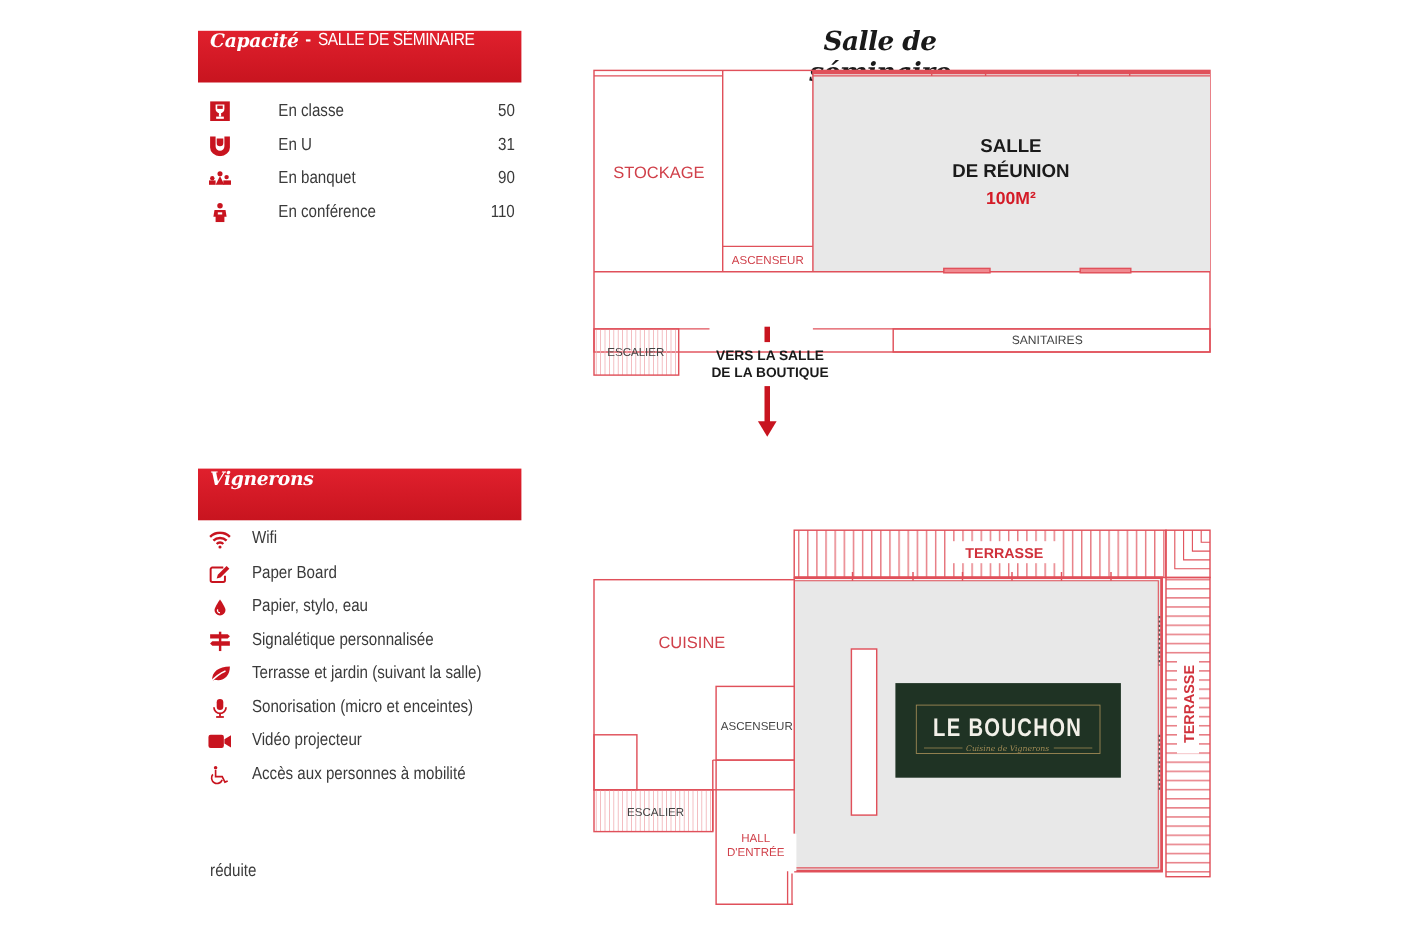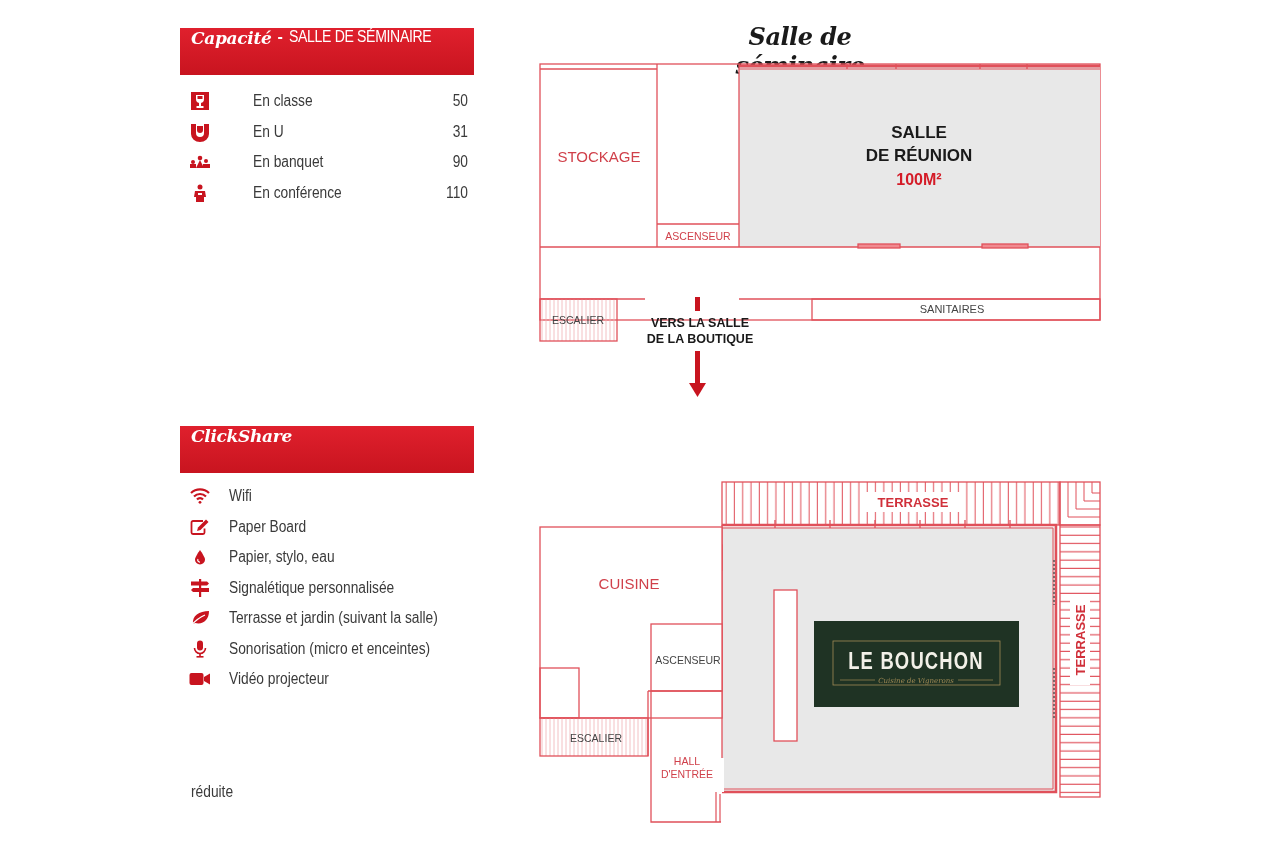--- a/index.html
+++ b/index.html
@@ -18,21 +18,21 @@
   .panel-header .dash { font-size: 16px; margin: 0 6px; font-weight: bold; }
   .panel-header .caps { font-family: "Liberation Sans Narrow", "Liberation Sans", sans-serif; font-size: 16px; letter-spacing: -0.4px; transform: scaleX(0.88); transform-origin: left center; display: inline-block; }
 
   .cap-list { position: absolute; left: 188px; top: 86px; width: 280px; }
   .cap-row { display: flex; align-items: center; height: 30.5px; gap: 24px; }
   .cap-row .ic { width: 24px; height: 20px; display: flex; align-items: center; justify-content: center; }
   .cap-row .lbl { margin-left: 17px; font-size: 16px; color: #3a3a3a; flex: 1; transform: scaleX(0.86); transform-origin: left center; white-space: nowrap; }
   .cap-row .val { font-size: 16px; color: #3a3a3a; width: 40px; text-align: right; transform: scaleX(0.86); transform-origin: right center; }
 
   .eq-list { position: absolute; left: 188px; top: 481px; width: 300px; }
-  .eq-row { display: flex; align-items: center; height: 30.5px; }
+  .eq-row { display: flex; height: 30.5px; }
   .eq-row .ic { width: 24px; height: 20px; display: flex; align-items: center; justify-content: center; }
   .eq-row .lbl { margin-left: 17px; font-size: 16px; color: #3a3a3a; transform: scaleX(0.86); transform-origin: left center; white-space: nowrap; }
   .eq-cont { position: absolute; left: 191px; top: 783px; font-size: 16px; color: #3a3a3a; transform: scaleX(0.86); transform-origin: left center; }
 
   .plan-title {
     position: absolute; left: 690px; top: 22px; width: 220px; text-align: center;
     font-family: "DejaVu Serif", serif; font-style: italic; font-weight: bold; font-size: 24px; color: #1a1a1a;
     letter-spacing: -0.5px;
   }
   svg.plan { position: absolute; left: 0; top: 0; }
@@ -93,21 +93,21 @@
           <rect x="3" y="12" width="8" height="6" fill="#c8141f"></rect>
           <rect x="5" y="9" width="4" height="2" fill="#fff"></rect>
         </svg>
     </span>
     <span class="lbl">En conférence</span>
     <span class="val">110</span>
   </div>
 </div>
 
 <div class="panel-header" style="top:426px;">
-  <span class="script">ClickShare</span>
+  <span class="script">Vignerons</span>
 </div>
 
 <div class="eq-list">
   <div class="eq-row">
     <span class="ic">
       <svg width="20" height="16" viewBox="0 0 20 16">
           <path d="M1 5 a13 13 0 0 1 18 0" stroke="#c8141f" stroke-width="2.2" fill="none"></path>
           <path d="M4 8.5 a8.5 8.5 0 0 1 12 0" stroke="#c8141f" stroke-width="2.2" fill="none"></path>
           <path d="M7 11.5 a4 4 0 0 1 6 0" stroke="#c8141f" stroke-width="2.2" fill="none"></path>
           <circle cx="10" cy="14.3" r="1.4" fill="#c8141f"></circle>
@@ -164,20 +164,30 @@
     <span class="lbl">Sonorisation (micro et enceintes)</span>
   </div>
   <div class="eq-row">
     <span class="ic">
       <svg width="22" height="14" viewBox="0 0 22 14">
           <rect x="0.5" y="1" width="14" height="12" rx="2" fill="#c8141f"></rect>
           <path d="M15 5 l6 -3.5 v11 l-6 -3.5z" fill="#c8141f"></path>
         </svg>
     </span>
     <span class="lbl">Vidéo projecteur</span>
+  </div>
+  <div class="eq-row">
+    <span class="ic">
+      <svg width="20" height="18" viewBox="0 0 20 18">
+          <circle cx="6" cy="2" r="1.6" fill="#c8141f"></circle>
+          <path d="M6 4 v6 h6 l2.5 5 l2.5 -1" stroke="#c8141f" stroke-width="1.5" fill="none"></path>
+          <path d="M3.5 8 a5 5 0 1 0 8.5 5" stroke="#c8141f" stroke-width="1.5" fill="none"></path>
+        </svg>
+    </span>
+    <span class="lbl">Accès aux personnes à mobilité</span>
   </div>
 </div>
 <div class="eq-cont">réduite</div>
 
 <div class="plan-title">Salle de séminaire</div>
 
 <svg class="plan" width="1280" height="850" viewBox="0 0 1280 850">
   <defs>
     <pattern id="hatchV" width="4" height="10" patternUnits="userSpaceOnUse">
       <line x1="2" y1="0" x2="2" y2="10" stroke="#f0b0b4" stroke-width="0.8"></line>

